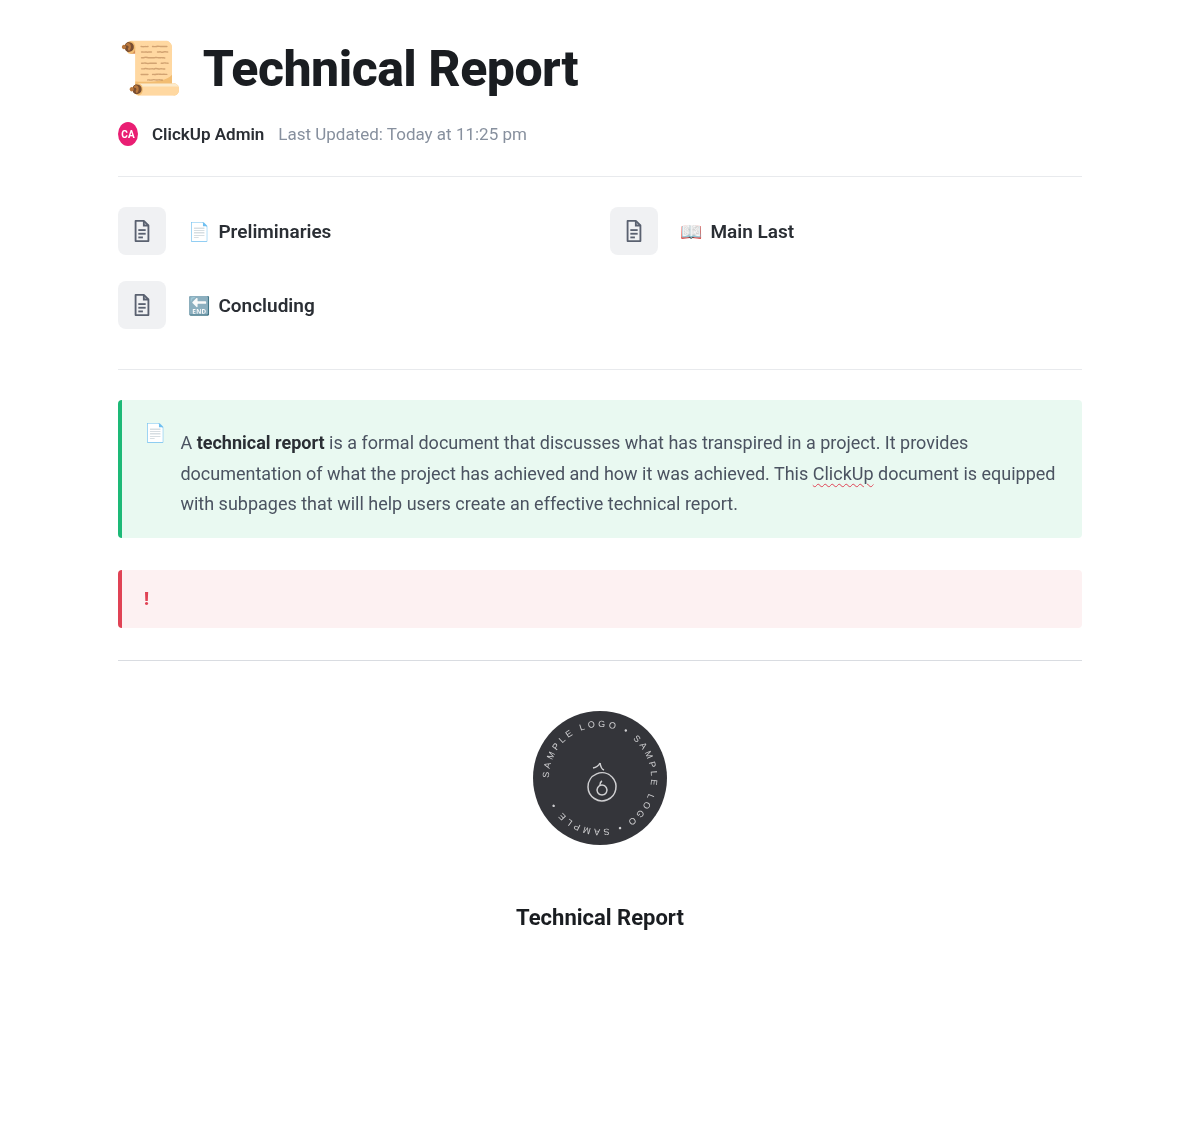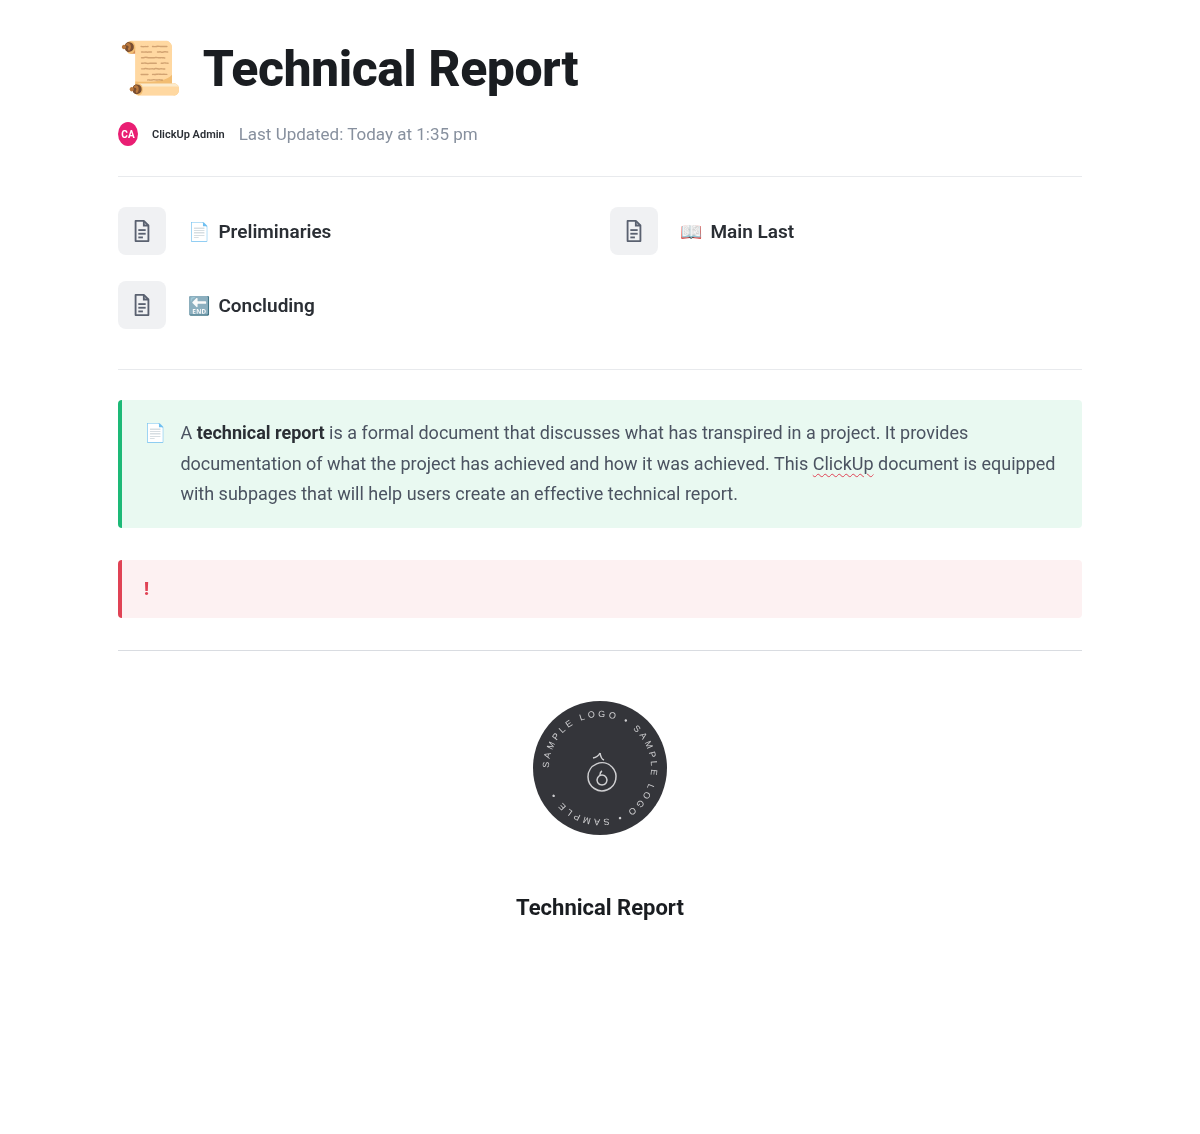--- a/index.html
+++ b/index.html
@@ -41,21 +41,21 @@
     border-radius: 50%;
     background: #e91e73;
     color: #fff;
     font-size: 10px;
     font-weight: 700;
     display: flex;
     align-items: center;
     justify-content: center;
   }
   .author {
-    font-size: 11px;
+    font-size: 17px;
     font-weight: 600;
     color: #2a2e34;
   }
   .updated {
     font-size: 17px;
     color: #87909e;
   }
   hr.divider {
     border: none;
     border-top: 1px solid #e8eaed;
@@ -116,21 +116,21 @@
   .banner-icon {
     flex: 0 0 auto;
     font-size: 18px;
     line-height: 1.7;
   }
   .banner-red .banner-icon {
     color: #e04355;
     font-weight: 900;
     font-style: normal;
   }
-  .banner-body { flex: 1; }
+  .banner-body { flex: 1; margin-top: 10px; }
   .banner-body strong { color: #2a2e34; font-weight: 700; }
   .squiggle {
     text-decoration-line: underline;
     text-decoration-style: wavy;
     text-decoration-color: #e04355;
     text-decoration-thickness: 1px;
     text-underline-offset: 3px;
   }
   hr.divider2 {
     border: none;
@@ -184,21 +184,21 @@
 <div class="page">
 
   <div class="title-row">
     <span class="scroll-emoji">📜</span>
     <h1 class="title">Technical Report</h1>
   </div>
 
   <div class="meta-row">
     <div class="avatar">CA</div>
     <span class="author">ClickUp Admin</span>
-    <span class="updated">Last Updated: Today at 1:35 pm</span>
+    <span class="updated">Last Updated: Today at 11:25 pm</span>
   </div>
 
   <hr class="divider">
 
   <div class="subpages">
     <div class="subpage">
       <div class="page-icon-box">
         <svg viewBox="0 0 24 26" fill="none" stroke="#5a6170" stroke-width="2">
           <path d="M5 2 h9 l5 5 v17 h-14 z" stroke-linejoin="round"></path>
           <path d="M14 2 v5 h5"></path>

